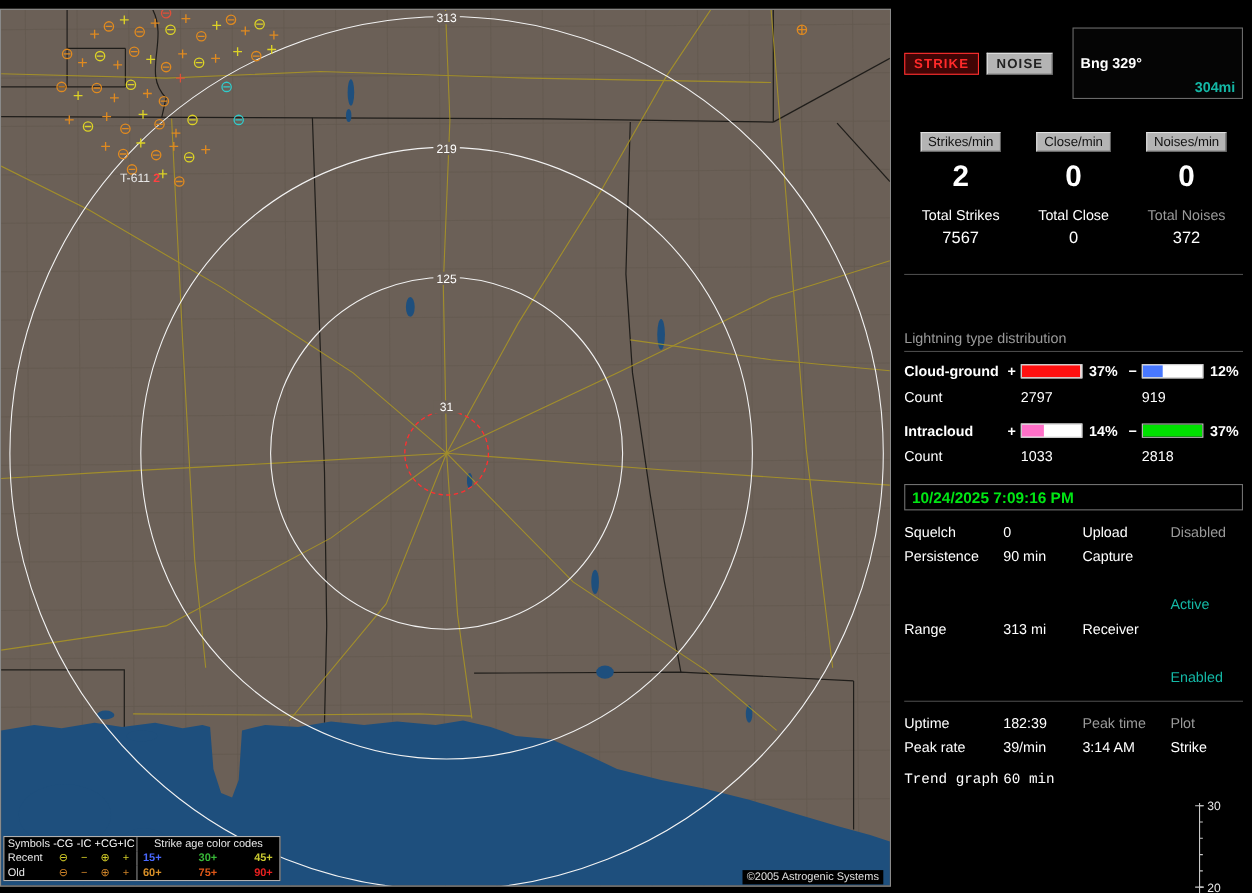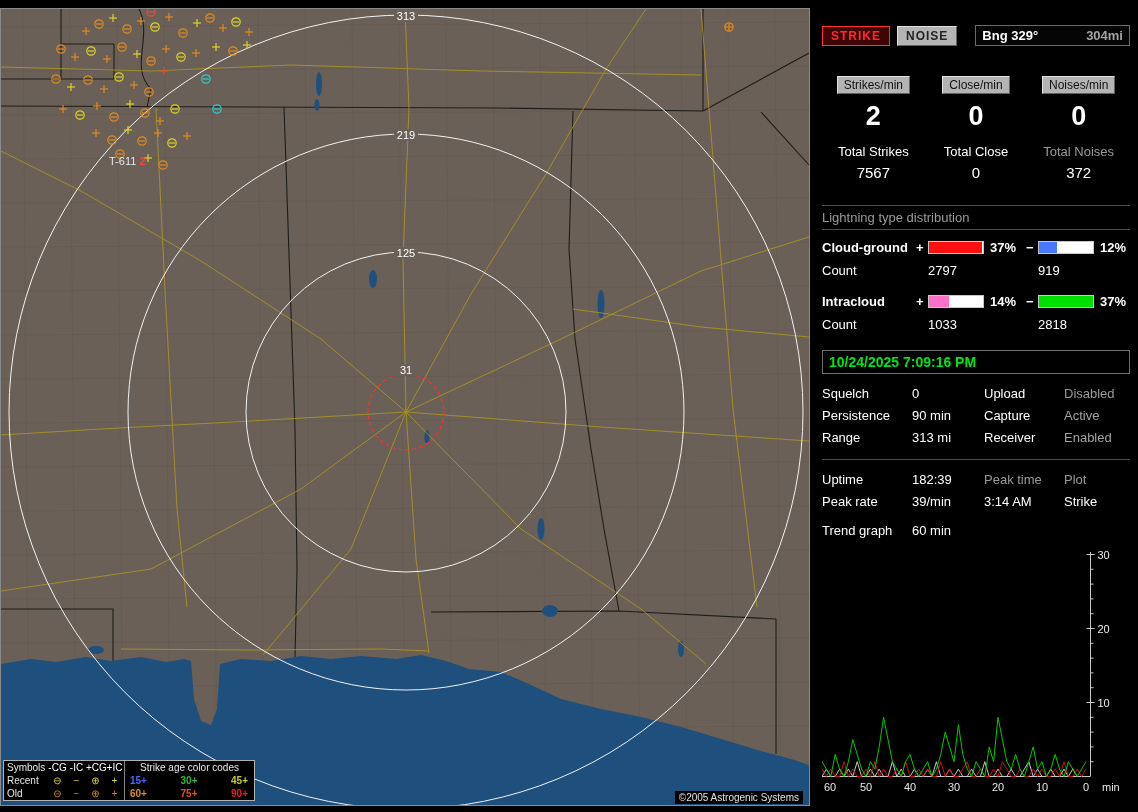--- a/index.html
+++ b/index.html
@@ -28,33 +28,33 @@
   .lamp.strike{background:#400505;color:#ff2a2a;border:1px solid #ff3030;}
   .lamp.noise{background:#b4b4b4;color:#222;border:1px solid;border-color:#e0e0e0 #606060 #606060 #e0e0e0;}
   .bngbox{margin-left:auto;display:flex;justify-content:space-between;align-items:center;min-width:128px;background:#050505;border:1px solid #6a6a6a;padding:2px 6px;font-weight:bold;font-size:13px;gap:48px;}
   .statrow{display:flex;margin-top:30px;}
   .statcol{flex:1;text-align:center;}
   .btn3d{display:inline-block;background:#b4b4b4;color:#111;font-size:12px;padding:1px 6px;border:1px solid;border-color:#e0e0e0 #606060 #606060 #e0e0e0;}
   .bignum{font-size:27px;font-weight:bold;margin-top:7px;}
   .totlabel{font-size:13px;margin-top:12px;}
   .totval{font-size:15px;margin-top:5px;}
   .sep{border-top:1px solid #4a4a4a;margin:0;}
-  .secttitle{color:#9a9a9a;font-size:13px;padding:4px 0 4px 0;}
+  .secttitle{color:#9a9a9a;font-size:13px;padding:4px 0 4px 0;margin-top:46px;}
   .distrow{display:grid;grid-template-columns:94px 12px 58px 40px 12px 58px 1fr;align-items:center;height:23px;}
   .countrow{display:grid;grid-template-columns:106px 110px auto;align-items:center;height:23px;}
   .bold{font-weight:bold;}
   .sign{font-weight:bold;}
   .bar{display:inline-block;width:54px;height:11px;border:1px solid #c8c8c8;background:#fff;overflow:hidden;vertical-align:middle;}
   .bar .fill{display:block;height:100%;width:0;background:#f00;}
   .pct{font-weight:bold;padding-left:4px;}
   .datebox{border:1px solid #707070;background:#000;padding:3px 6px;font-size:14px;font-weight:bold;color:#00e614;margin:14px 0 12px 0;}
   .kv{display:grid;grid-template-columns:90px 72px 80px auto;row-gap:7px;font-size:13px;}
   .muted{color:#9a9a9a;}
-  .green{color:#a3a3a3;}
-  .trendlabelrow{display:grid;grid-template-columns:90px auto;margin-top:14px;font-size:13px;}
+  .green{color:#14b8a6;margin-top:44px;}
+  .trendlabelrow{display:grid;grid-template-columns:90px auto;margin-top:14px;font-size:13px;font-family:Liberation Mono, monospace;}
   .trendwrap{margin-top:6px;}
 </style>
 </head>
 <body>
 
 <div class="app">
 
   <div class="map">
     <svg id="map-svg" width="808" height="796" viewBox="0 0 808 796">
         <rect width="808" height="796" fill="#6b6057"></rect>

